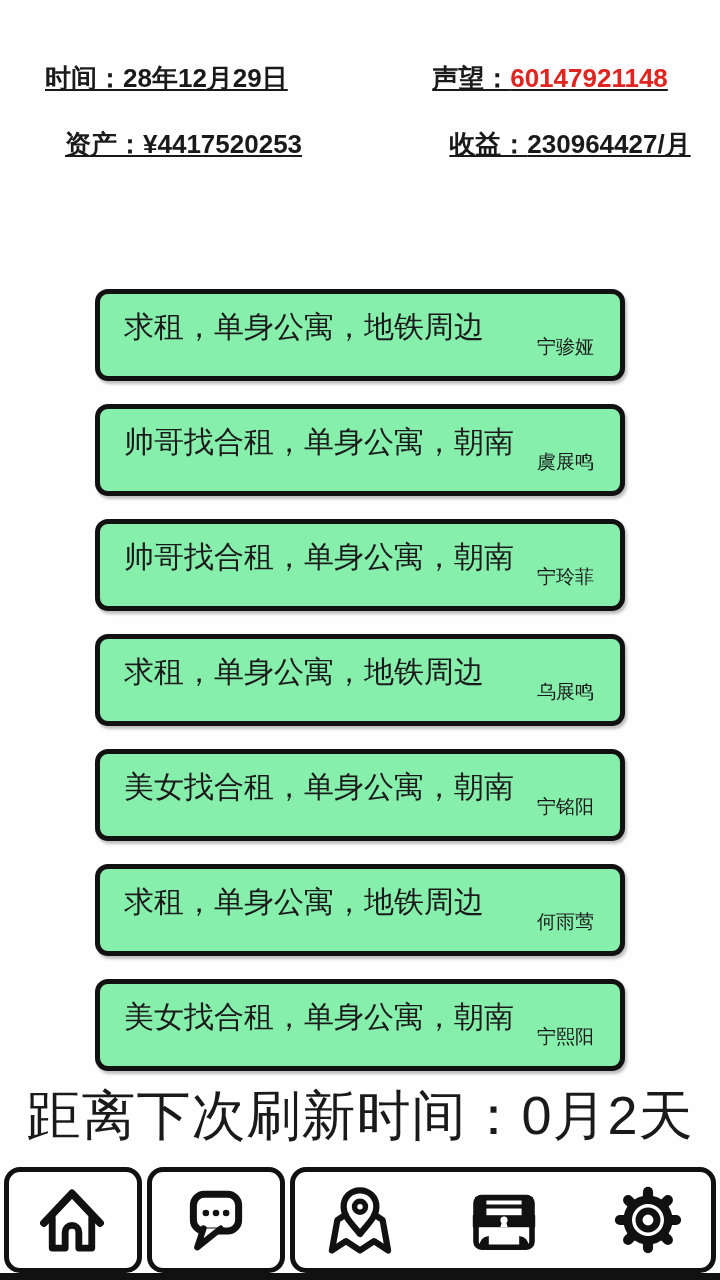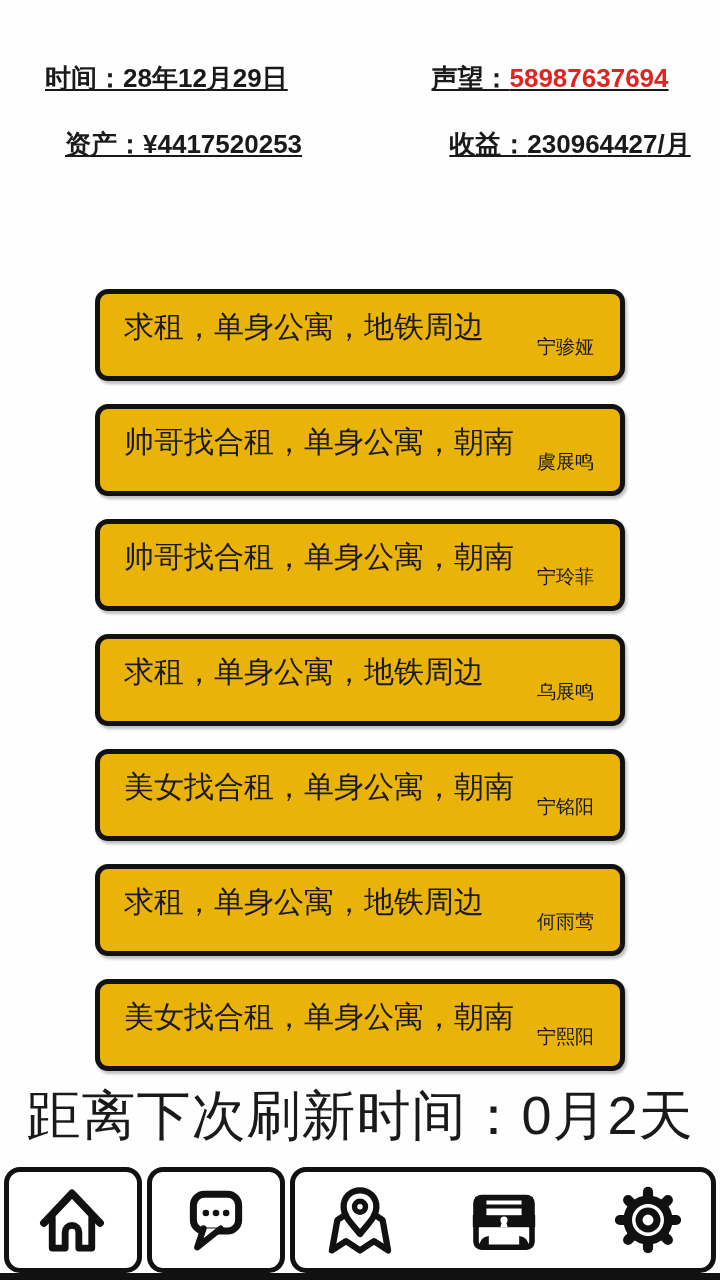--- a/index.html
+++ b/index.html
@@ -12,21 +12,21 @@
   .stat{position:absolute;font-size:26px;font-weight:700;white-space:nowrap;line-height:36px;text-decoration:underline;}
   .stat.left{left:45px;}
   .stat.right{left:400px;width:300px;text-align:center;}
   .row1{top:60px;}
   .row2{top:126px;margin-left:20px;}
   .rep-value{color:#e02420;}
   
   .cards{position:absolute;left:95px;top:289px;width:530px;}
   .card{
     position:relative;box-sizing:border-box;width:530px;height:92px;
-    border:5px solid #111;border-radius:13px;background:#eab308;
+    border:5px solid #111;border-radius:13px;background:#86efac;
     margin-bottom:23px;box-shadow:2px 3px 3px rgba(0,0,0,0.25);
     cursor:pointer;
   }
   .card-title{position:absolute;left:24px;top:13px;font-size:30px;white-space:nowrap;}
   .card-name{position:absolute;right:26px;bottom:16px;font-size:19px;white-space:nowrap;}
   
   .refresh{
     position:absolute;left:0;top:1080px;width:720px;text-align:center;
     font-size:54px;letter-spacing:1px;white-space:nowrap;
   }
@@ -45,21 +45,21 @@
   }
   .s0{left:0;} .s1{left:144px;} .s2{left:288px;} .s3{left:432px;} .s4{left:576px;}
   .nav-slot svg{display:block;}
   .bottom-strip{position:absolute;left:0;top:1273px;width:720px;height:7px;background:#111;}
 </style>
 </head>
 <body>
 
 <div class="stat left row1"><span>时间：</span><span>28年12月29日</span></div>
 
-<div class="stat right row1"><span>声望：</span><span class="rep-value">58987637694</span></div>
+<div class="stat right row1"><span>声望：</span><span class="rep-value">60147921148</span></div>
 
 <div class="stat left row2"><span>资产：</span><span>¥4417520253</span></div>
 
 <div class="stat right row2"><span>收益：</span><span>230964427/月</span></div>
 
 <div class="cards">
 
   <div class="card">
     <span class="card-title">求租，单身公寓，地铁周边</span>
     <span class="card-name">宁骖娅</span>

